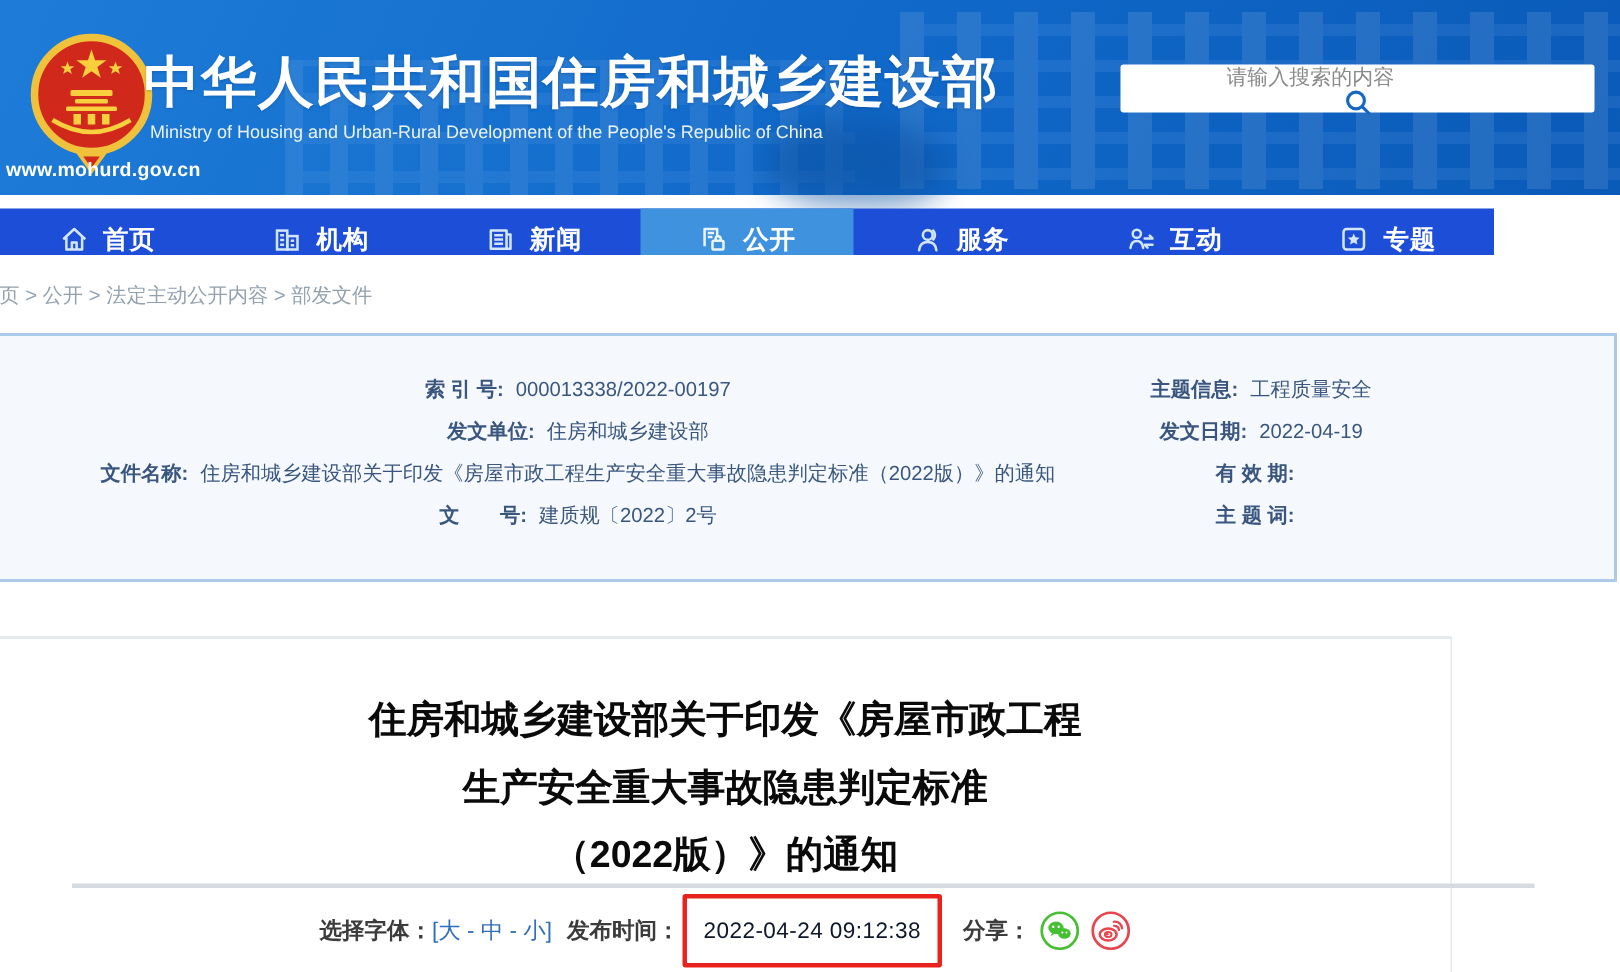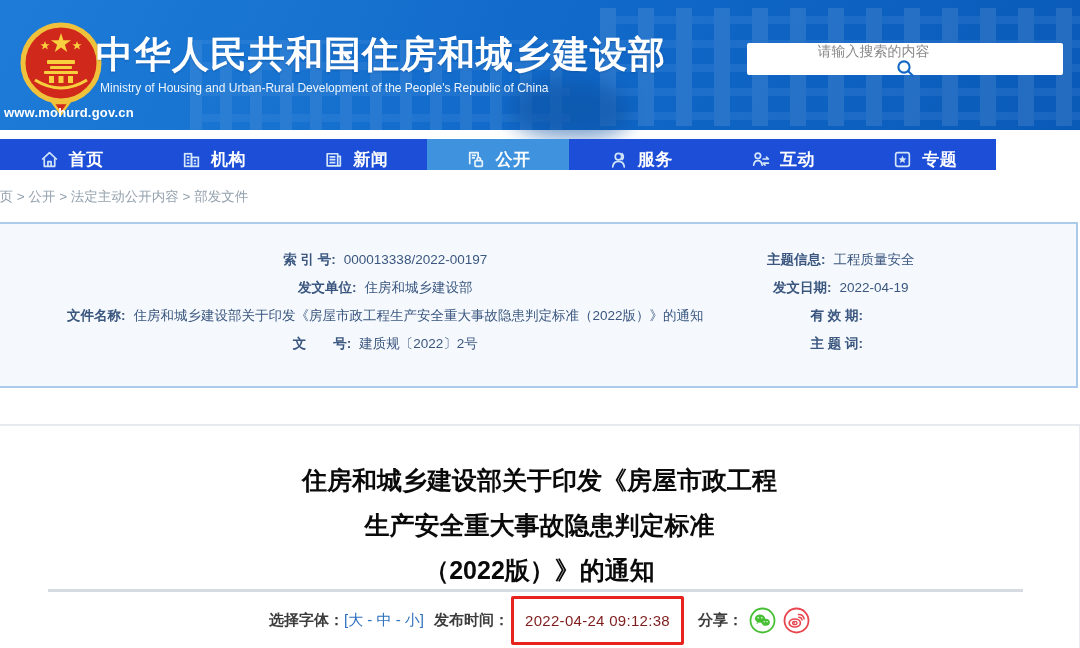--- a/index.html
+++ b/index.html
@@ -44,32 +44,32 @@
   
   .meta-panel { position:absolute; left:-20px; top:222px; width:1098px; height:166px;
                 background:#f5f9fd; border:2px solid #accbeb; }
   .meta-col { position:absolute; top:22px;text-align:center; }
   .meta-col.left { left:85px; }
   .meta-col.right { left:785px; }
   .meta-row { height:28px; line-height:28px; font-size:13.5px; color:#3a567f; white-space:nowrap; }
   .mlabel { font-weight:700; margin-right:8px; }
 
   
-  .article { position:absolute; left:0; top:424px; width:1080px; height:224px; background:#fff;
+  .article { position:absolute; left:0; top:424px; width:968px; height:224px; background:#fff;
              border-top:2px solid #e7ebf0; border-right:1px solid #e7ebf0; }
   .art-title { position:absolute; left:0; top:32px; width:100%; text-align:center; color:#0a0a0a;
                font-size:25px; font-weight:700; line-height:45px; }
   .divider { position:absolute; left:48px; top:163px; width:975px; height:3px; background:#d6dbe1; }
   .toolbar { position:absolute; left:0; top:178px; width:100%; height:32px; display:flex; align-items:center;
              justify-content:center; font-size:15px; color:#3c3c3c; }
   .tb-label { font-weight:700; color:#3c3c3c; }
   .font-links { color:#2e6fbe; margin-right:10px; }
   .font-links a { color:#2e6fbe; text-decoration:none; cursor:pointer; }
   .red-box { display:inline-flex; align-items:center; border:3px solid #e8221c; border-radius:2px;
-             padding:13px 11px; margin:0 14px 0 2px; color:#7f1d1d; letter-spacing:.3px; }
+             padding:13px 11px; margin:0 14px 0 2px; color:#0f172a; letter-spacing:.3px; }
   .share-icons { display:flex; align-items:center; gap:7px; margin-left:6px; }
   .share-icons span { display:flex; cursor:pointer; }
 </style>
 </head>
 <body>
 
 <div class="page">
 
   <header class="header">
     <div class="win-grid"></div>

